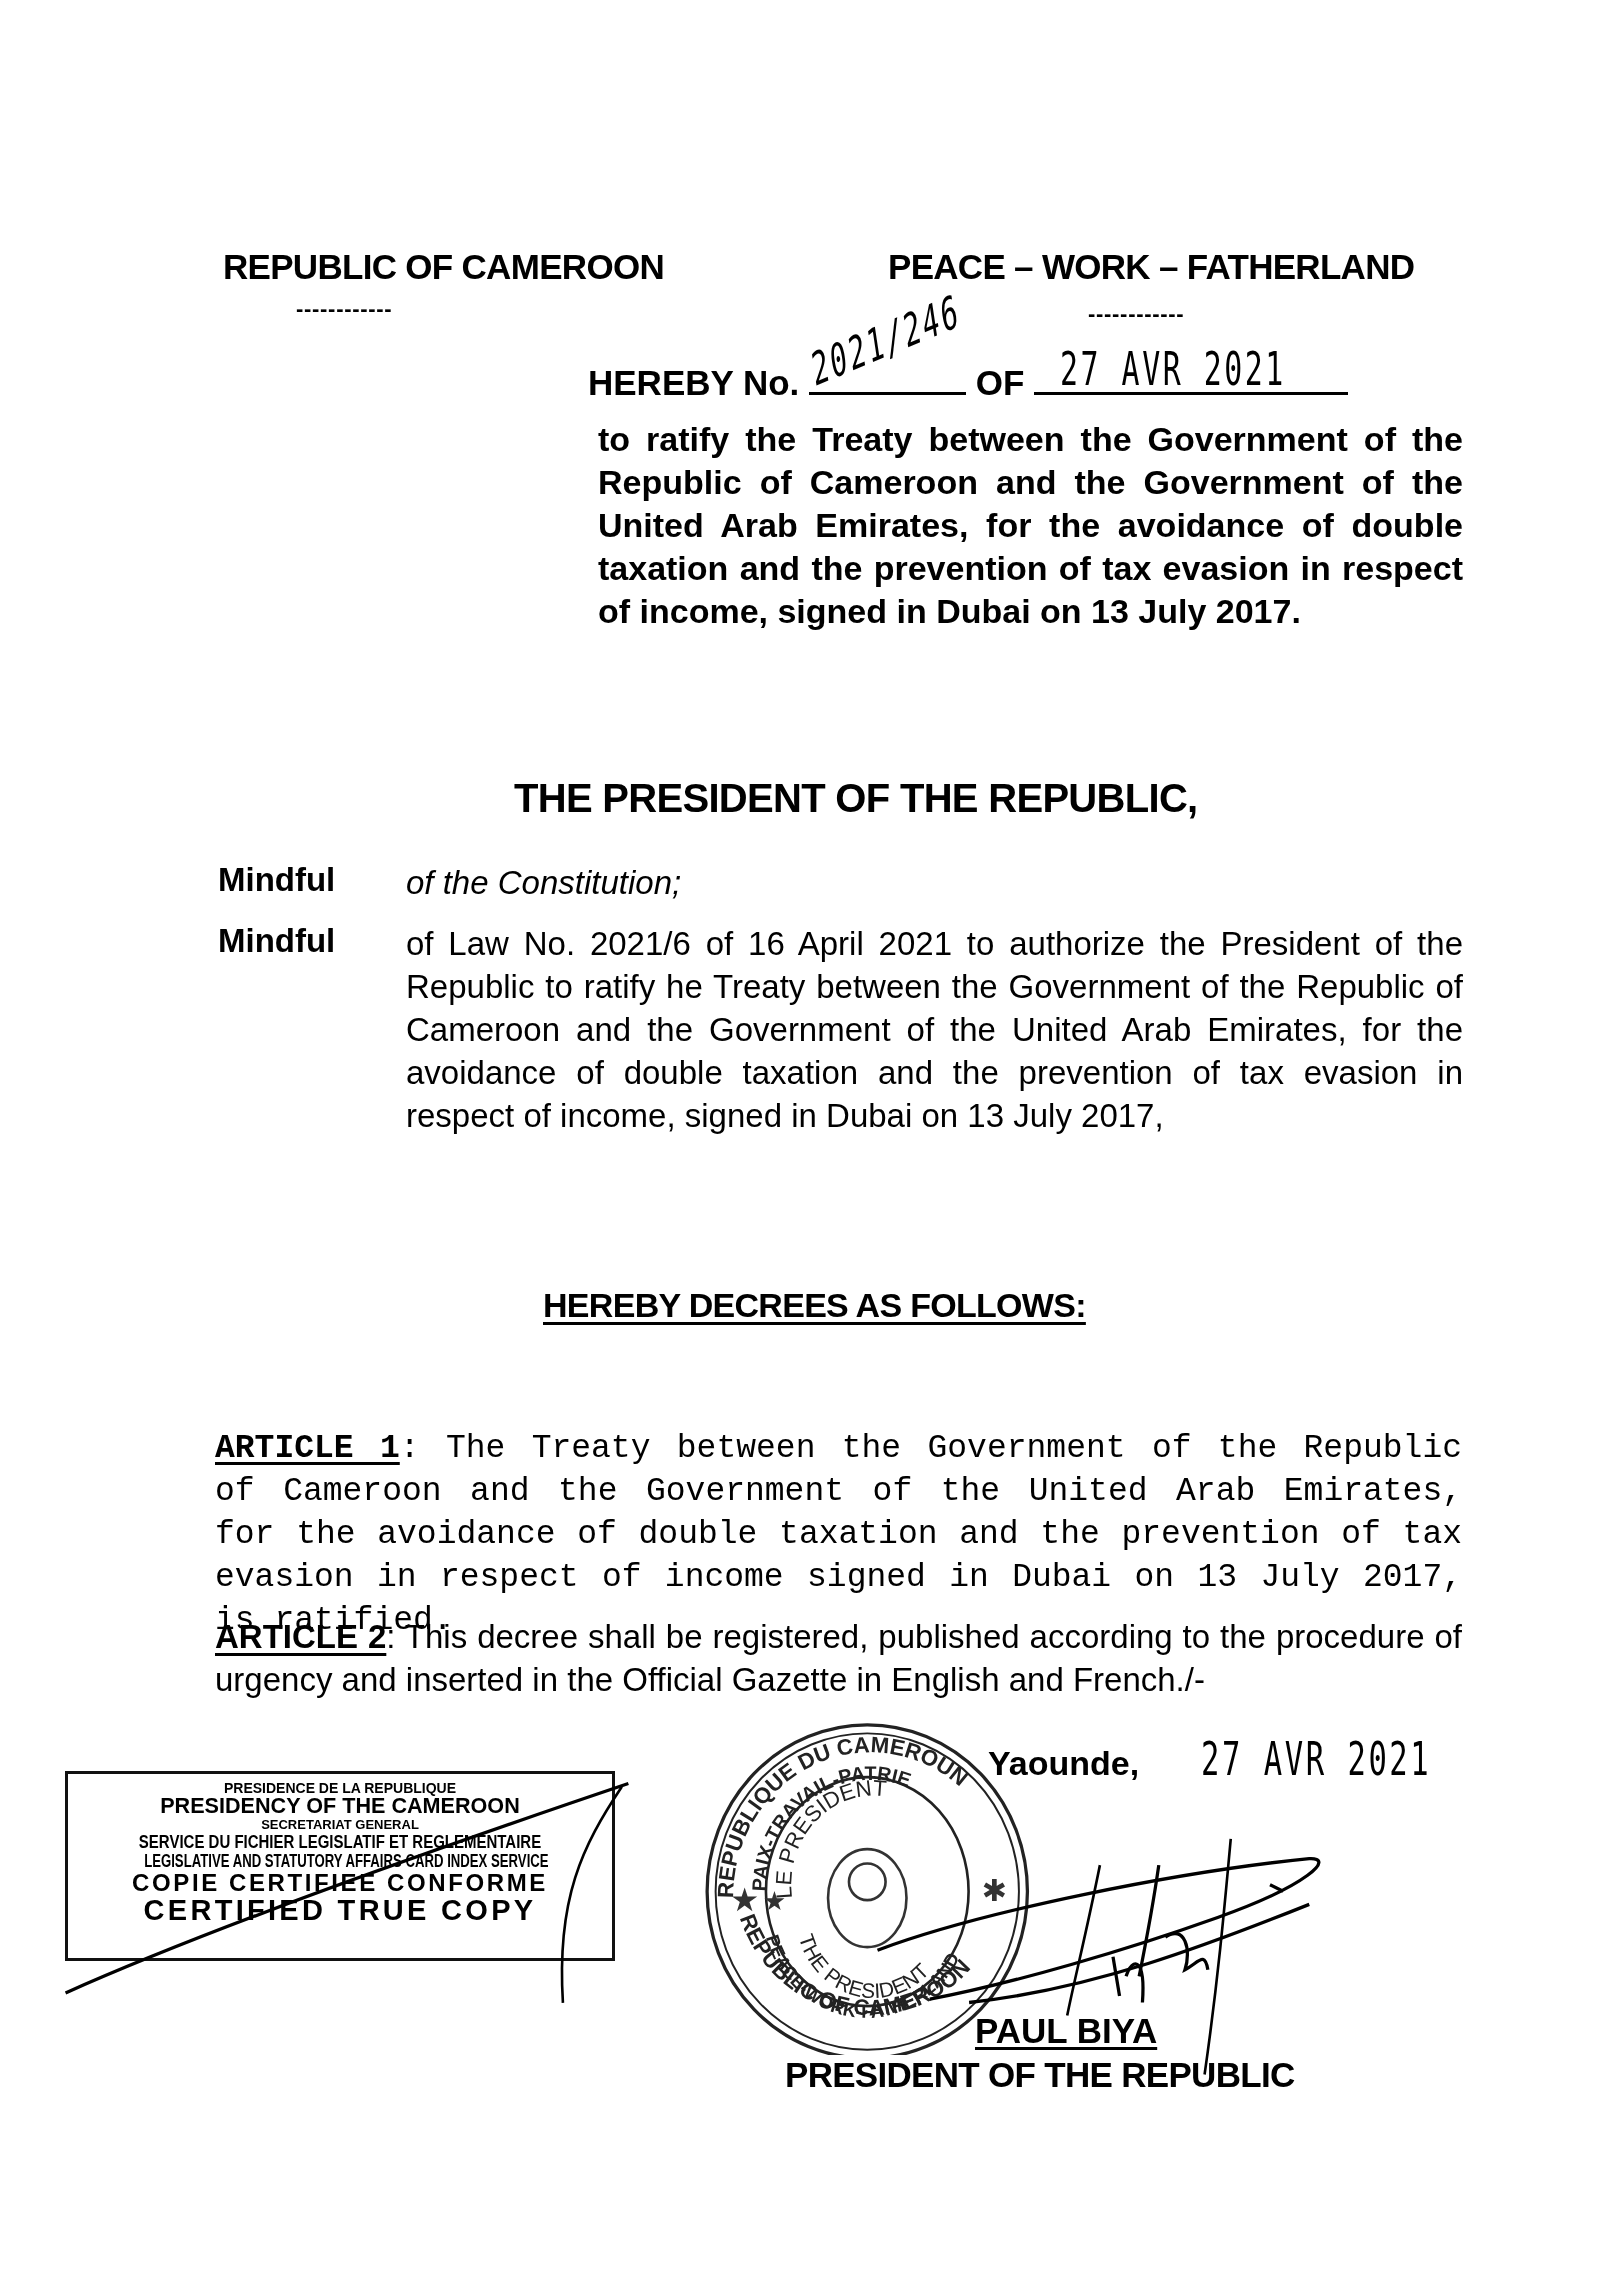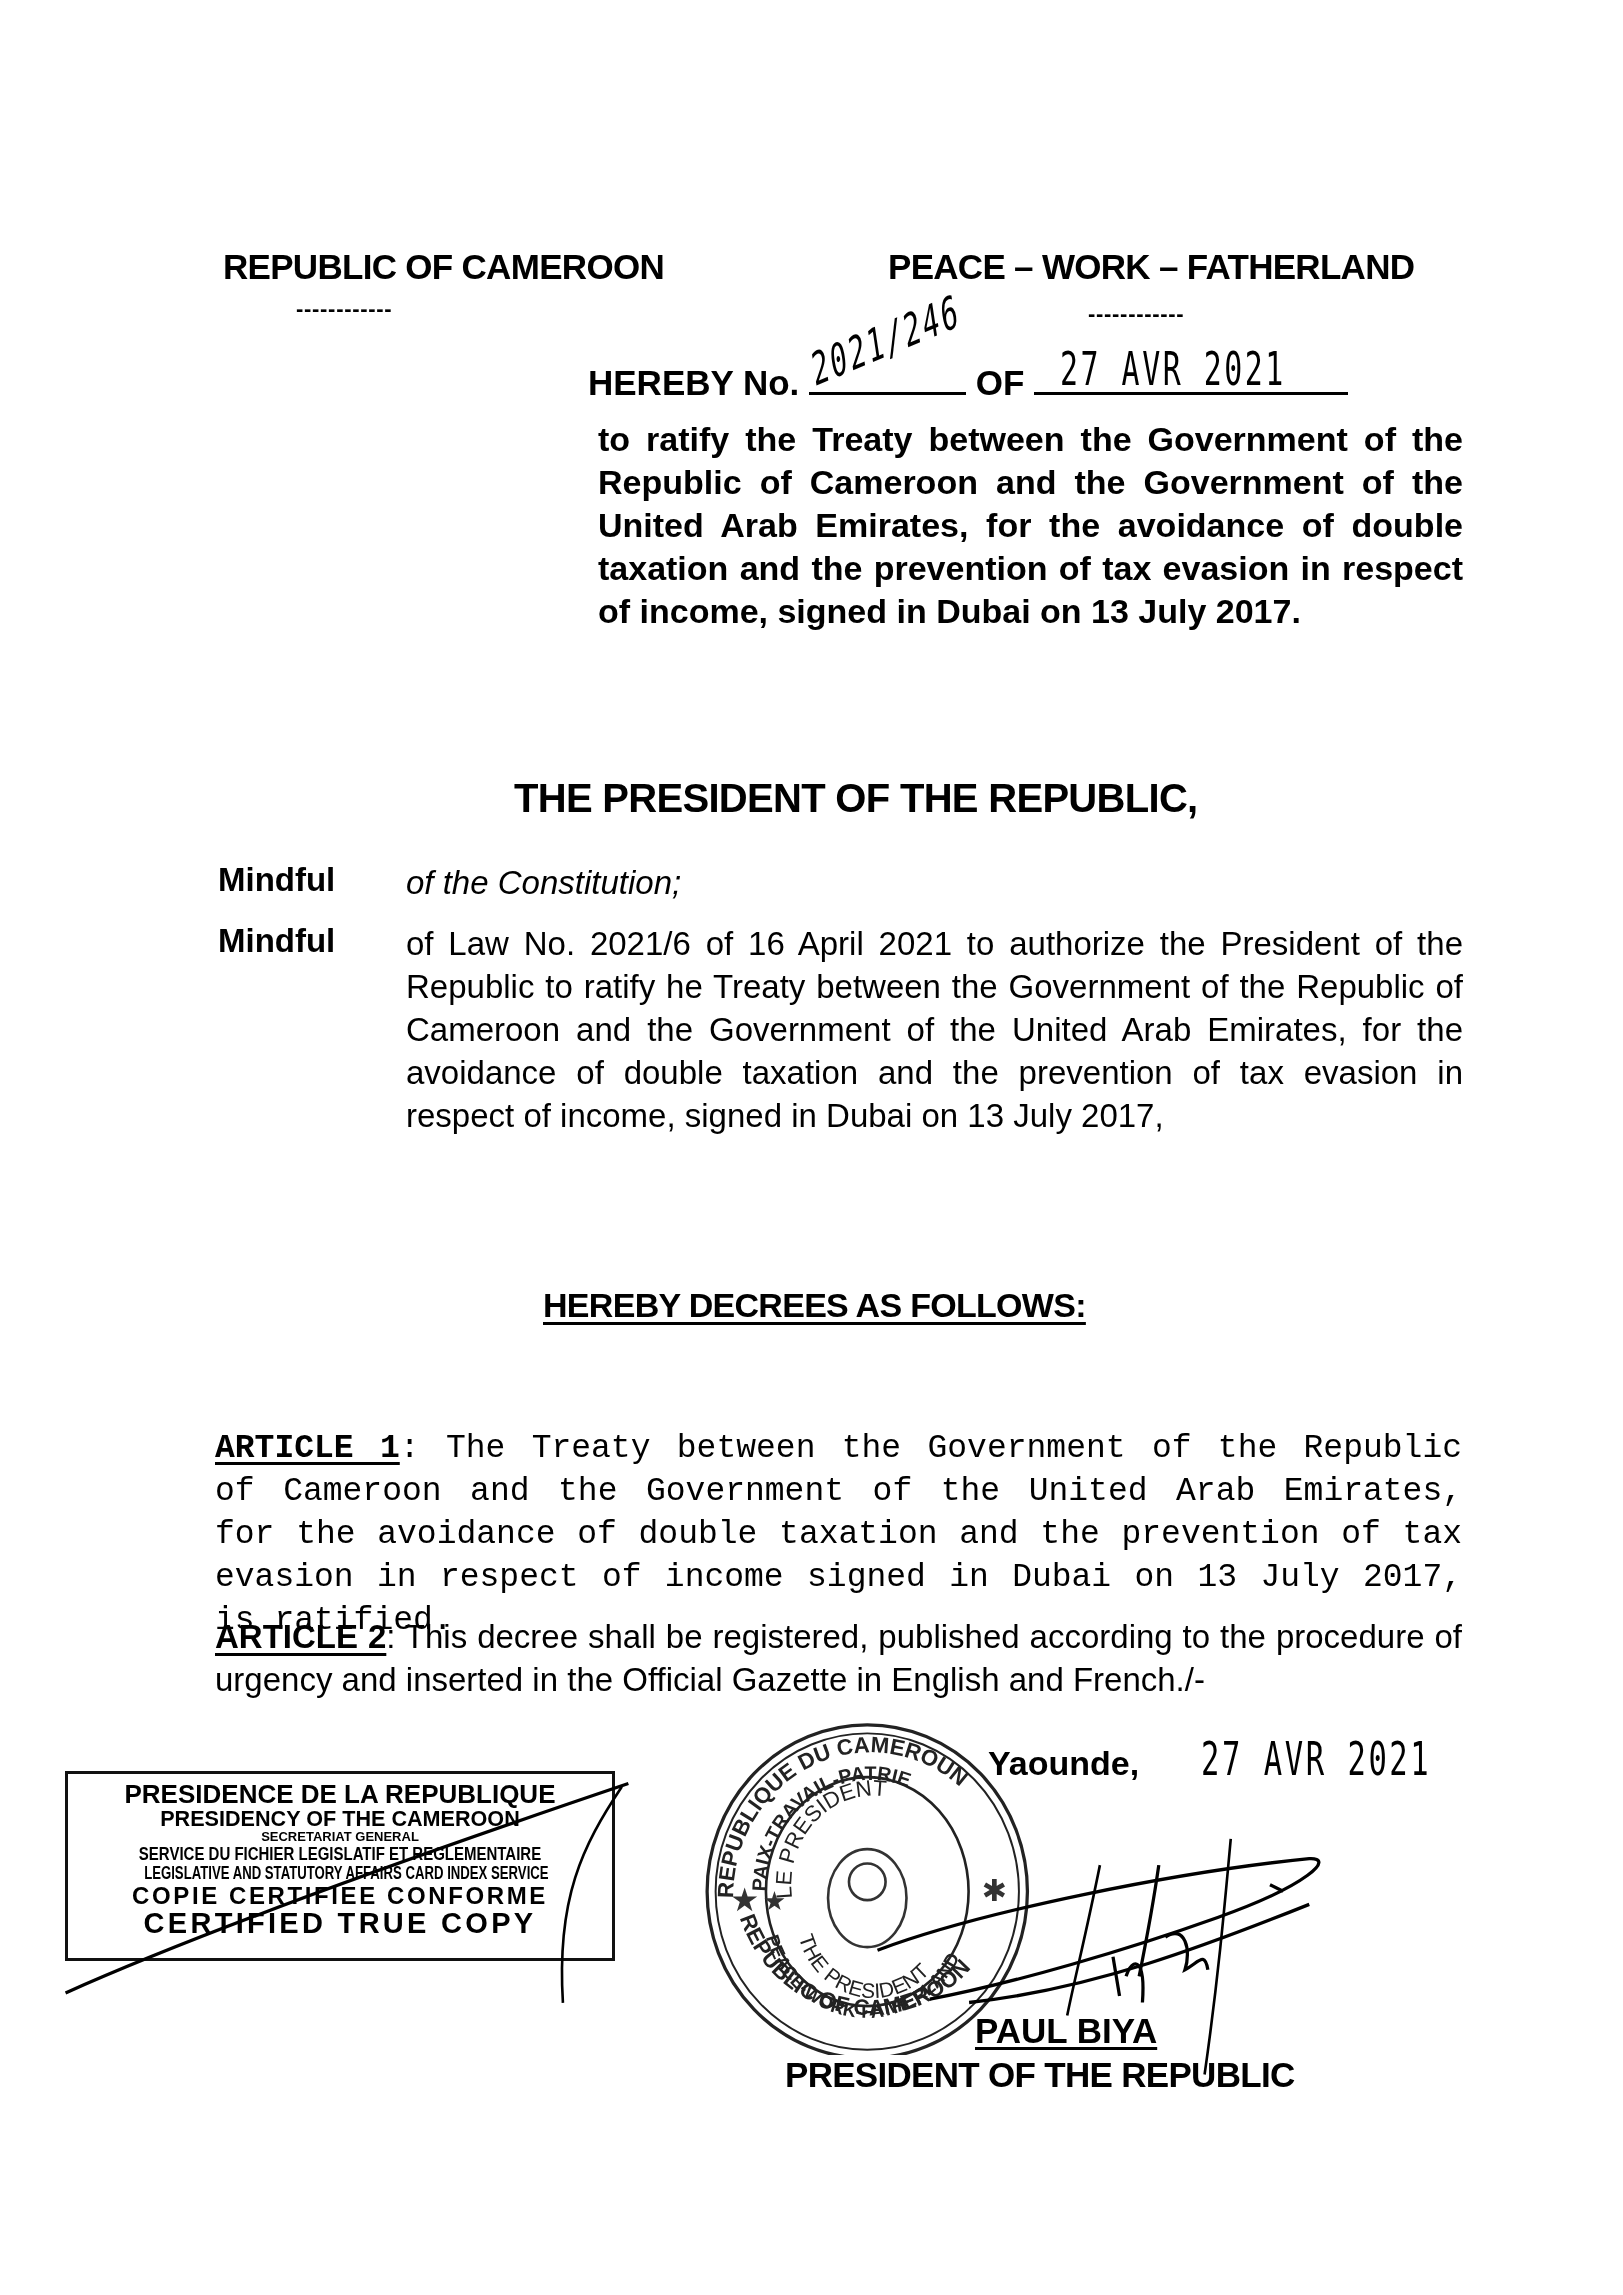--- a/index.html
+++ b/index.html
@@ -51,21 +51,21 @@
 
 <div class="abs t50 just" style="left:215px; top:1427px; width:1247px;font-family:Liberation Mono, monospace;">
   <span class="bold ul">ARTICLE 1</span><span>: The Treaty between the Government of the Republic of Cameroon and the Government of the United Arab Emirates, for the avoidance of double taxation and the prevention of tax evasion in respect of income signed in Dubai on 13 July 2017, is ratified.</span>
 </div>
 
 <div class="abs t50 just" style="left:215px; top:1615px; width:1247px;">
   <span class="bold ul">ARTICLE 2</span><span>: This decree shall be registered, published according to the procedure of urgency and inserted in the Official Gazette in English and French./-</span>
 </div>
 
 <div class="abs stamp-box" style="left:65px; top:1771px; width:550px; height:190px; padding-top:6.5px; box-sizing:border-box;">
-  <div style="font-size:26px;">PRESIDENCE DE LA REPUBLIQUE</div>
+  <div style="font-size:14px;">PRESIDENCE DE LA REPUBLIQUE</div>
   <div style="font-size:21.6px;">PRESIDENCY OF THE CAMEROON</div>
   <div style="font-size:13px;">SECRETARIAT GENERAL</div>
   <div style="font-size:18.3px; transform:scaleX(0.82);">SERVICE DU FICHIER LEGISLATIF ET REGLEMENTAIRE</div>
   <div style="font-size:18.3px; transform:scaleX(0.72);">LEGISLATIVE AND STATUTORY AFFAIRS CARD INDEX SERVICE</div>
   <div style="font-size:24px; letter-spacing:2.6px;">COPIE CERTIFIEE CONFORME</div>
   <div style="font-size:29px; letter-spacing:3.3px;">CERTIFIED TRUE COPY</div>
 </div>
 <svg class="abs" style="left:59px; top:1767px;" width="589" height="236" viewBox="0 0 900 360">
   <path d="M10 345 C 200 260, 500 150, 870 25" stroke="#000" stroke-width="5" fill="none"></path>
   <path d="M860 30 C 800 120, 760 200, 770 360" stroke="#000" stroke-width="4" fill="none"></path>

